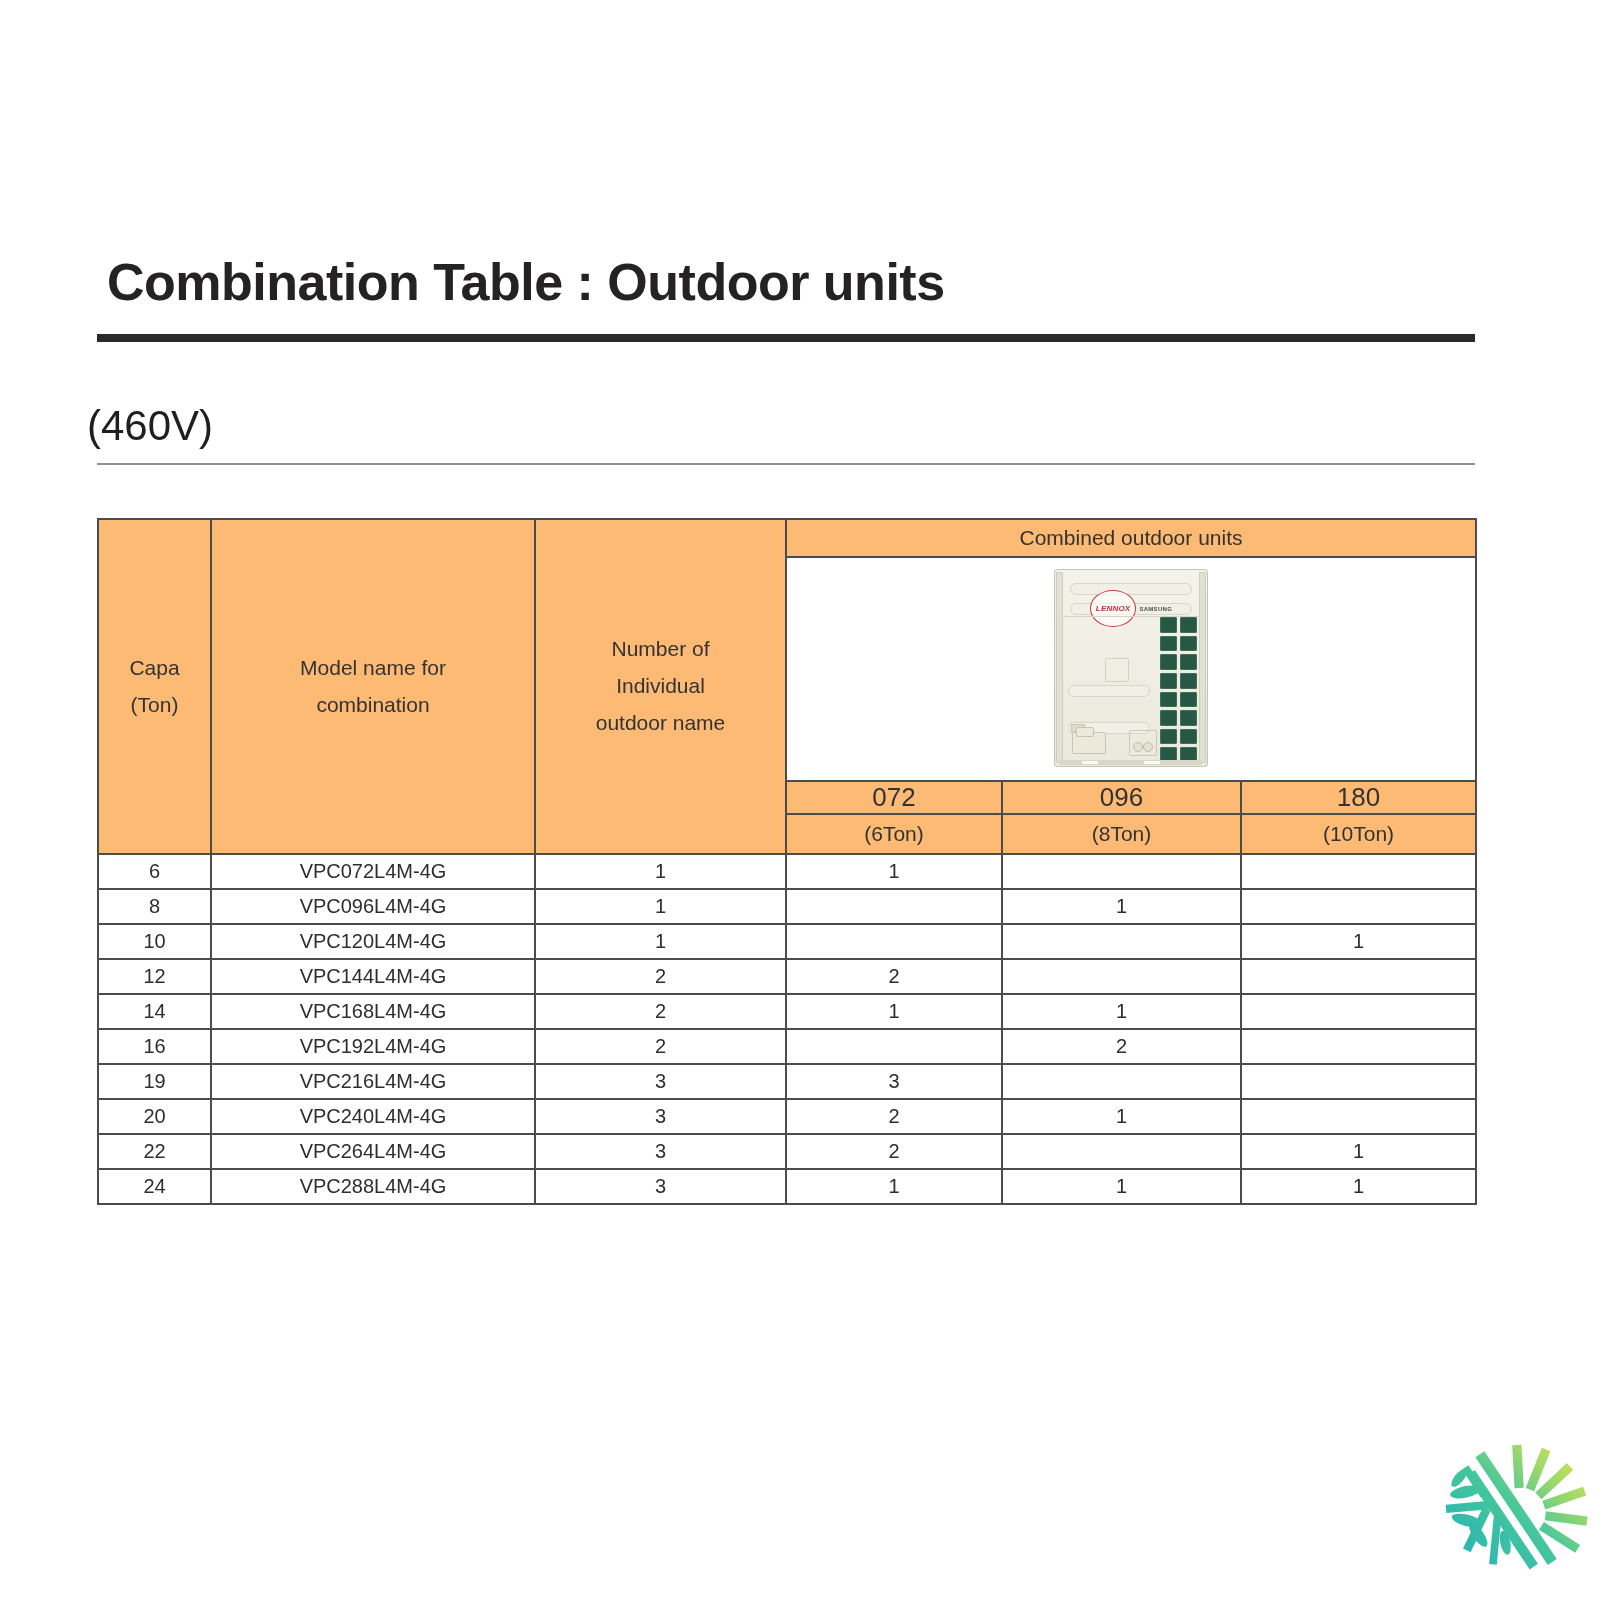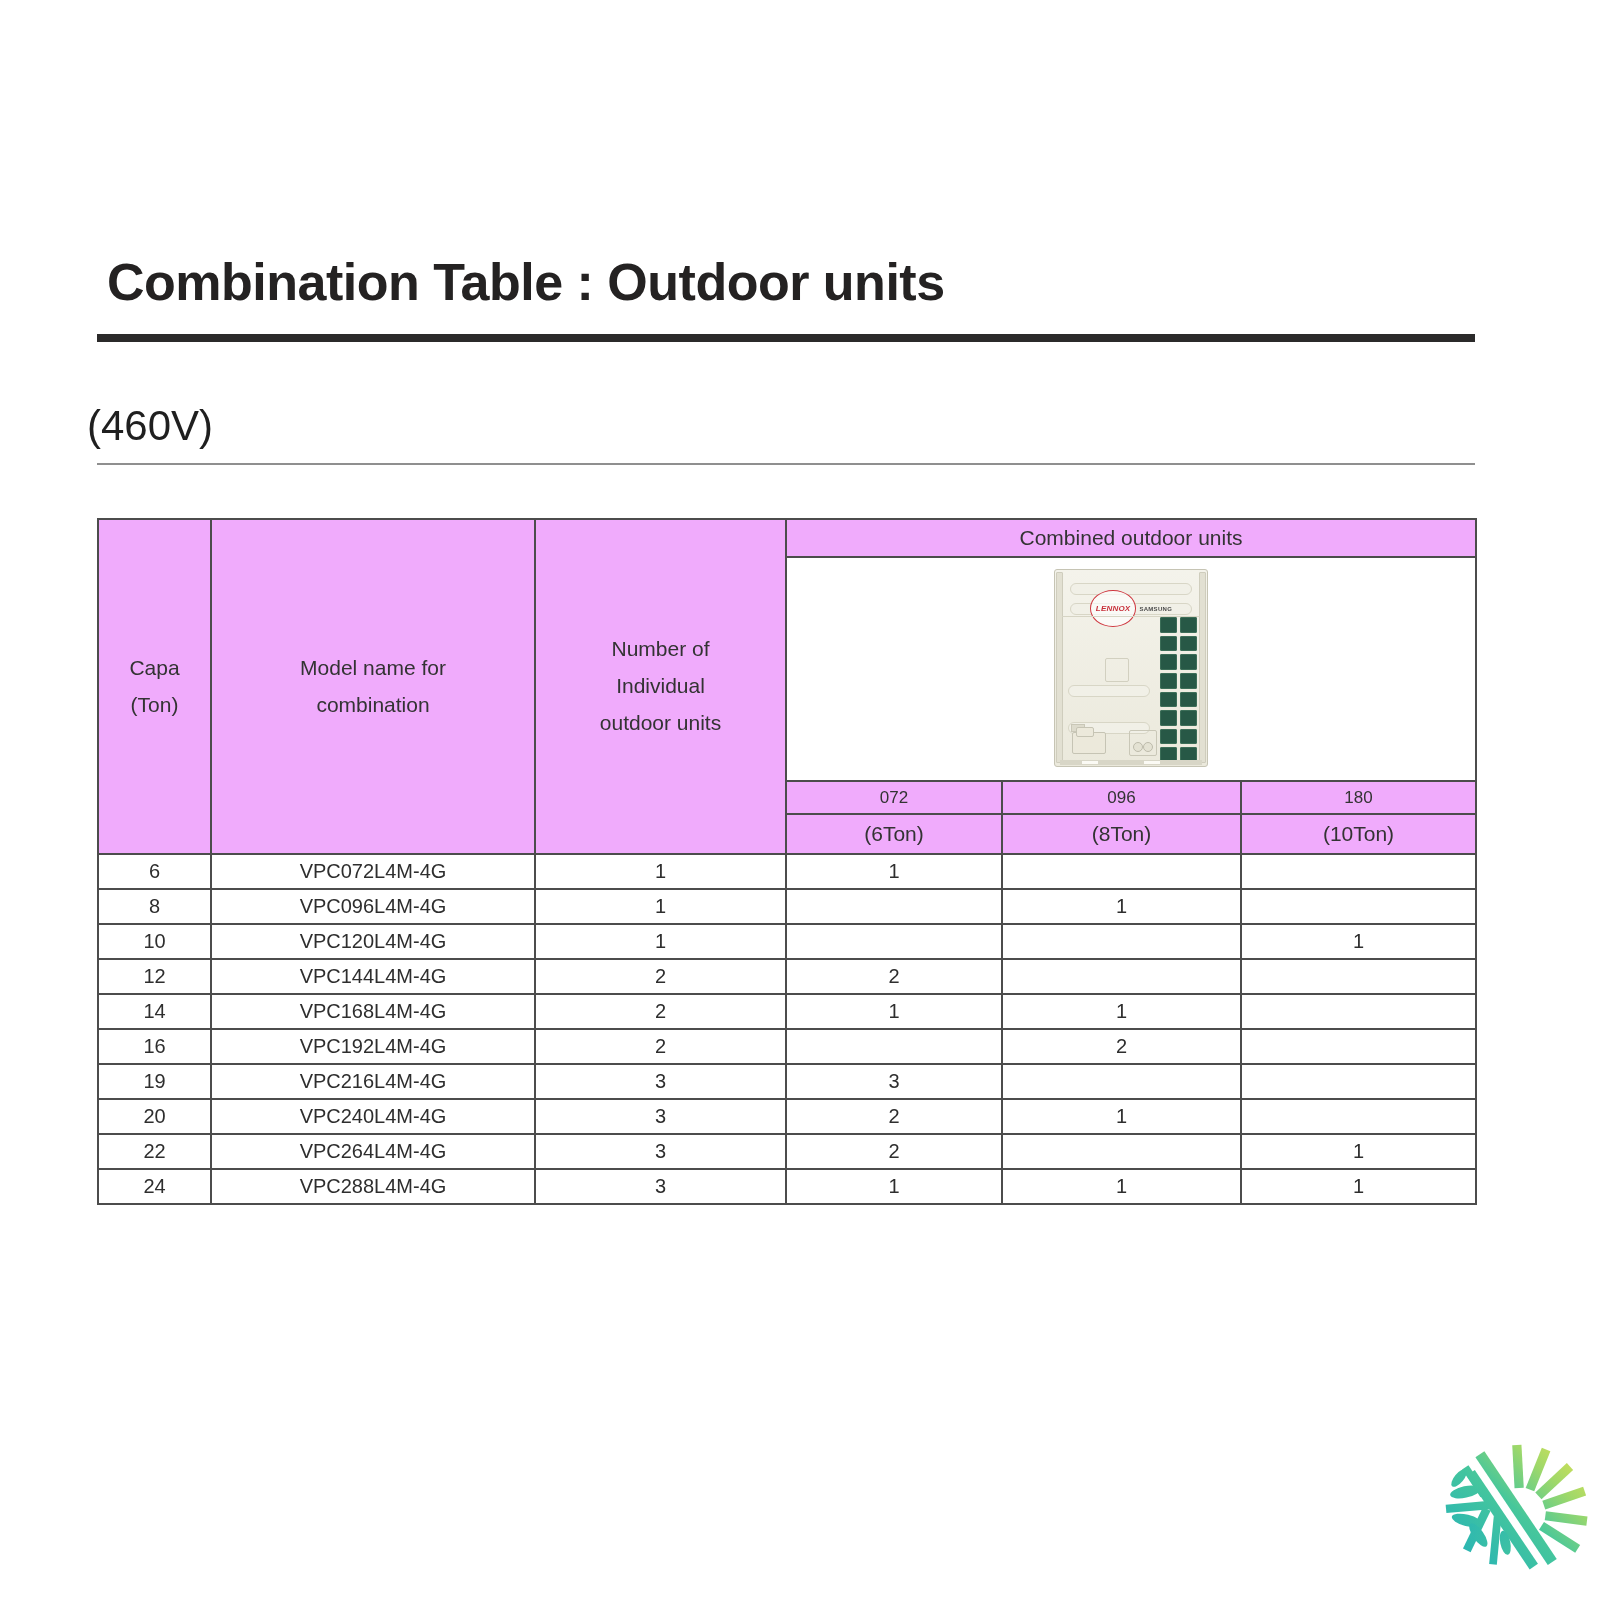--- a/index.html
+++ b/index.html
@@ -24,23 +24,23 @@
     position:absolute;left:97px;top:463px;width:1378px;height:2px;background:#8f8f8f;
   }
   table.combo{
     position:absolute;left:97px;top:518px;width:1378px;
     border-collapse:collapse;table-layout:fixed;
   }
   table.combo th,table.combo td{
     border:2px solid #4c4c4c;padding:0;text-align:center;vertical-align:middle;
     font-weight:normal;color:#333;
   }
-  .gray{background:#f0abfc;}
+  .gray{background:#fdba74;}
   .hdr{font-size:21px;line-height:1.75;white-space:pre-line;}
-  tr.size-row th{height:31px;font-size:17px;}
+  tr.size-row th{height:31px;font-size:26px;}
   tr.ton-row th{height:38px;font-size:21px;}
   tr.combined-row th{height:36px;font-size:21px;}
   tr.data-row td{height:33px;font-size:20px;color:#2e2e2e;}
   td.img-cell{background:#fff;height:222px;}
 
   
   .unit{
     position:relative;width:152px;height:196px;margin:10px auto 12px auto;
     background:linear-gradient(#f4f3eb,#ebe9dc);
     border:1px solid #c6c4b4;border-radius:3px;
@@ -100,21 +100,21 @@
       <col style="width:235px">
   </colgroup>
   <tbody>
       <tr class="combined-row">
     <th class="gray hdr" rowspan="4">Capa
 (Ton)</th>
     <th class="gray hdr" rowspan="4">Model name for
 combination</th>
     <th class="gray hdr" rowspan="4">Number of
 Individual
-outdoor units</th>
+outdoor name</th>
     <th class="gray" colspan="3">Combined outdoor units</th>
   </tr>
   <tr>
     <td class="img-cell" colspan="3">
       <div class="unit">
         <div class="rail left"></div>
         <div class="rail right"></div>
         <div class="groove top1"></div>
         <div class="groove top2"></div>
         <div class="brand-row">

